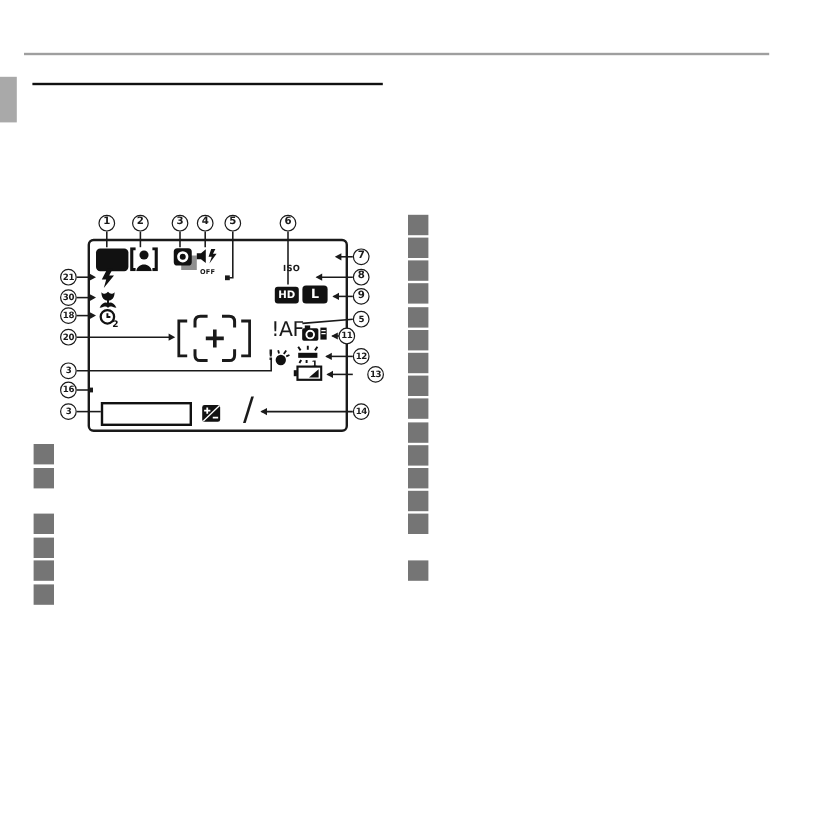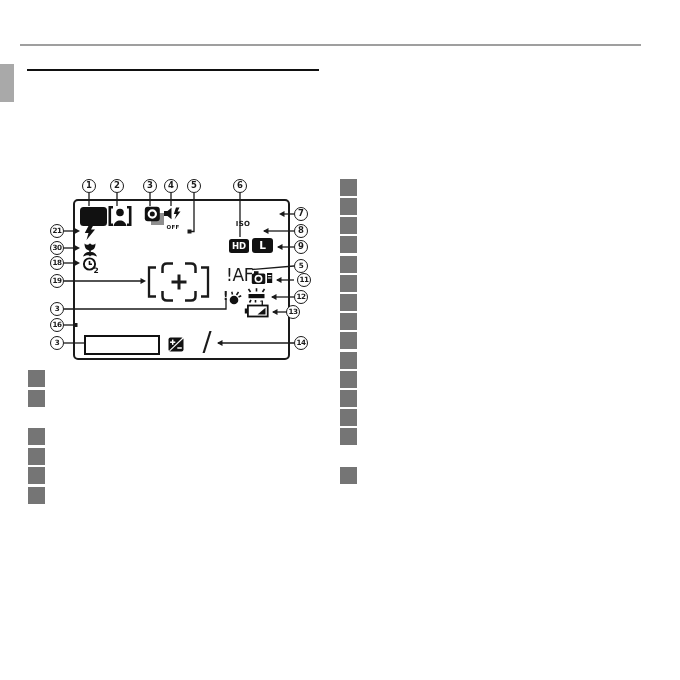--- a/index.html
+++ b/index.html
@@ -121,28 +121,28 @@
   <div class="co" style="left:82px;top:179px">1</div>
   <div class="co" style="left:110px;top:179px">2</div>
   <div class="co" style="left:143px;top:179px">3</div>
   <div class="co" style="left:164px;top:179px">4</div>
   <div class="co" style="left:187px;top:179px">5</div>
   <div class="co" style="left:233px;top:179px">6</div>
   <div class="co" style="left:294px;top:207px">7</div>
   <div class="co" style="left:294px;top:224px">8</div>
   <div class="co" style="left:294px;top:240px">9</div>
   <div class="co d2" style="left:294px;top:259px">5</div>
-  <div class="co d2" style="left:297px;top:273px">11</div>
+  <div class="co d2" style="left:282px;top:273px">11</div>
   <div class="co d2" style="left:294px;top:290px">12</div>
-  <div class="co d2" style="left:286px;top:305px">13</div>
+  <div class="co d2" style="left:306px;top:305px">13</div>
   <div class="co d2" style="left:294px;top:336px">14</div>
   <div class="co d2" style="left:50px;top:336px">3</div>
   <div class="co d2" style="left:50px;top:318px">16</div>
   <div class="co d2" style="left:50px;top:302px">3</div>
-  <div class="co d2" style="left:50px;top:274px">19</div>
+  <div class="co d2" style="left:50px;top:274px">20</div>
   <div class="co d2" style="left:50px;top:256px">18</div>
   <div class="co d2" style="left:50px;top:241px">30</div>
   <div class="co d2" style="left:50px;top:224px">21</div>
 
   <div class="icon mode-badge"></div>
 
   <svg class="icon" style="left:108px;top:206px" width="24" height="20" viewBox="0 0 24 20">
     <path d="M5,1.3 H1.8 V18.7 H5" fill="none" stroke="#111" stroke-width="2.6"></path>
     <path d="M19,1.3 H22.2 V18.7 H19" fill="none" stroke="#111" stroke-width="2.6"></path>
     <circle cx="12" cy="6.5" r="3.8" fill="#111"></circle>

